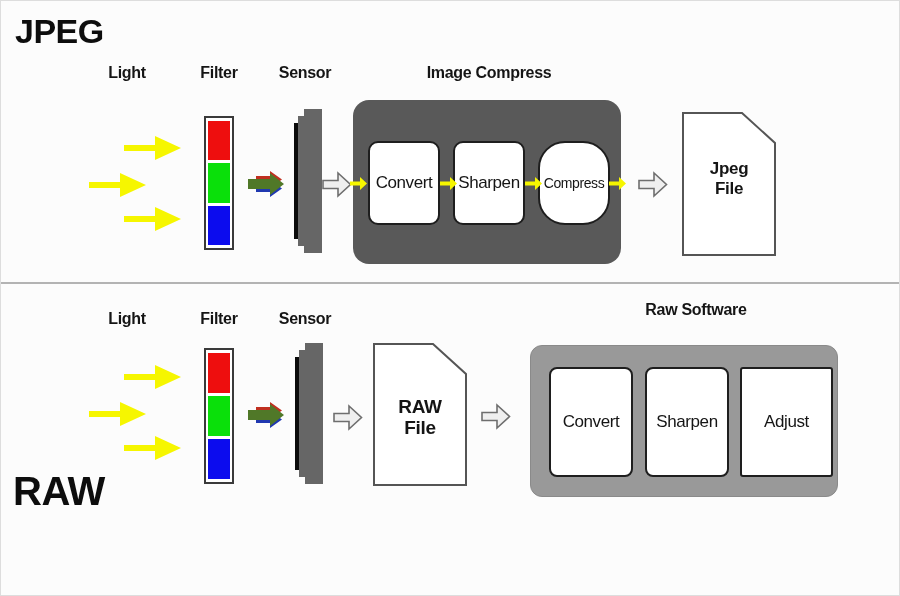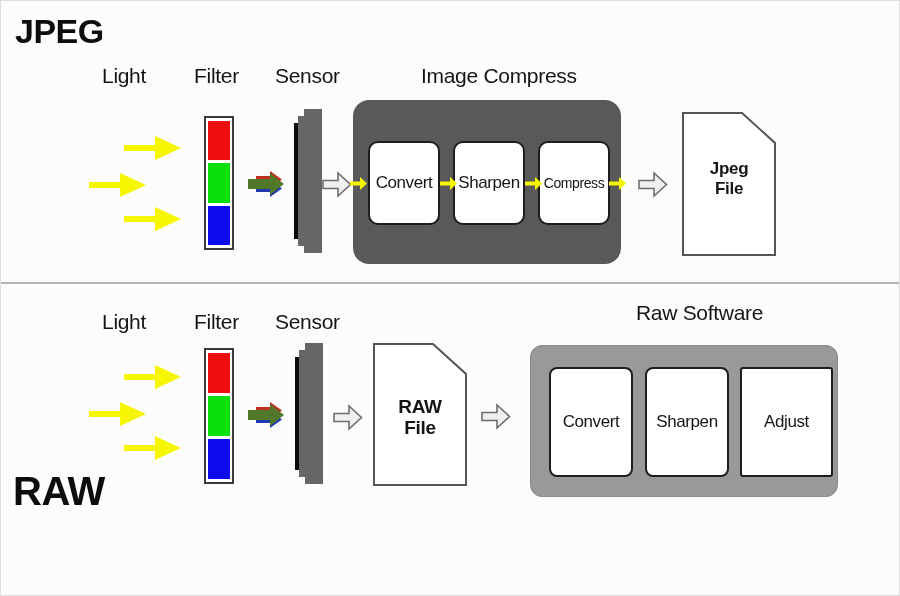--- a/index.html
+++ b/index.html
@@ -3,21 +3,21 @@
 <meta charset="utf-8">
 <style>
   html,body{margin:0;padding:0;background:#e9e9e9;}
   .stage{
     position:relative;width:900px;height:596px;background:#fcfcfc;
     font-family:"Liberation Sans", sans-serif;color:#151515;overflow:hidden;
     border:1px solid #ddd;box-sizing:border-box;padding-left:12px;
   }
   .abs{position:absolute;box-sizing:border-box;}
   .title{font-weight:bold;letter-spacing:-0.5px;color:#0d0d0d;}
-  .lbl{font-weight:normal;font-size:21px;text-align:left;letter-spacing:-0.3px;white-space:nowrap;}
+  .lbl{font-weight:bold;font-size:16px;text-align:center;letter-spacing:-0.3px;white-space:nowrap;}
   .divider{left:0;top:281px;width:900px;height:2px;background:#b3b3b3;}
 
   
   .filter{width:30px;height:0;background:#fff;border:2px solid #3a3a3a;
           display:flex;flex-direction:column;padding:3px 2px;gap:3px;}
   .filter .cell{flex:1;}
   .cell.red{background:#ee0e0e;}
   .cell.green{background:#0ae00a;}
   .cell.blue{background:#0c0cee;}
 
@@ -83,21 +83,21 @@
     <polygon points="1,9.5 16,9.5 16,2 28.5,13.5 16,25 16,17.5 1,17.5" fill="#efefef" stroke="#6e6e6e" stroke-width="1.6"></polygon>
   </svg>
 
   <div class="abs processor-box" style="left:352px;top:99px;width:268px;height:164px;">
     <div class="abs step-card" style="left:15px;top:41px;width:72px;height:84px;">
       <span>Convert</span>
     </div>
     <div class="abs step-card" style="left:100px;top:41px;width:72px;height:84px;">
       <span>Sharpen</span>
     </div>
-    <div class="abs step-card small-text" style="left:185px;top:41px;width:72px;height:84px;">
+    <div class="abs step-card small-text" style="left:185px;top:41px;width:72px;height:84px;border-radius:27px;">
       <span>Compress</span>
     </div>
 
     <svg class="abs" style="left:-3px;top:76px;" width="18" height="15" viewBox="0 0 18 15">
       <polygon points="0,5.5 10,5.5 10,1 17,7.5 10,14 10,9.5 0,9.5" fill="#f6f600"></polygon>
     </svg>
     <svg class="abs" style="left:87px;top:76px;" width="18" height="15" viewBox="0 0 18 15">
       <polygon points="0,5.5 10,5.5 10,1 17,7.5 10,14 10,9.5 0,9.5" fill="#f6f600"></polygon>
     </svg>
     <svg class="abs" style="left:172px;top:76px;" width="18" height="15" viewBox="0 0 18 15">

